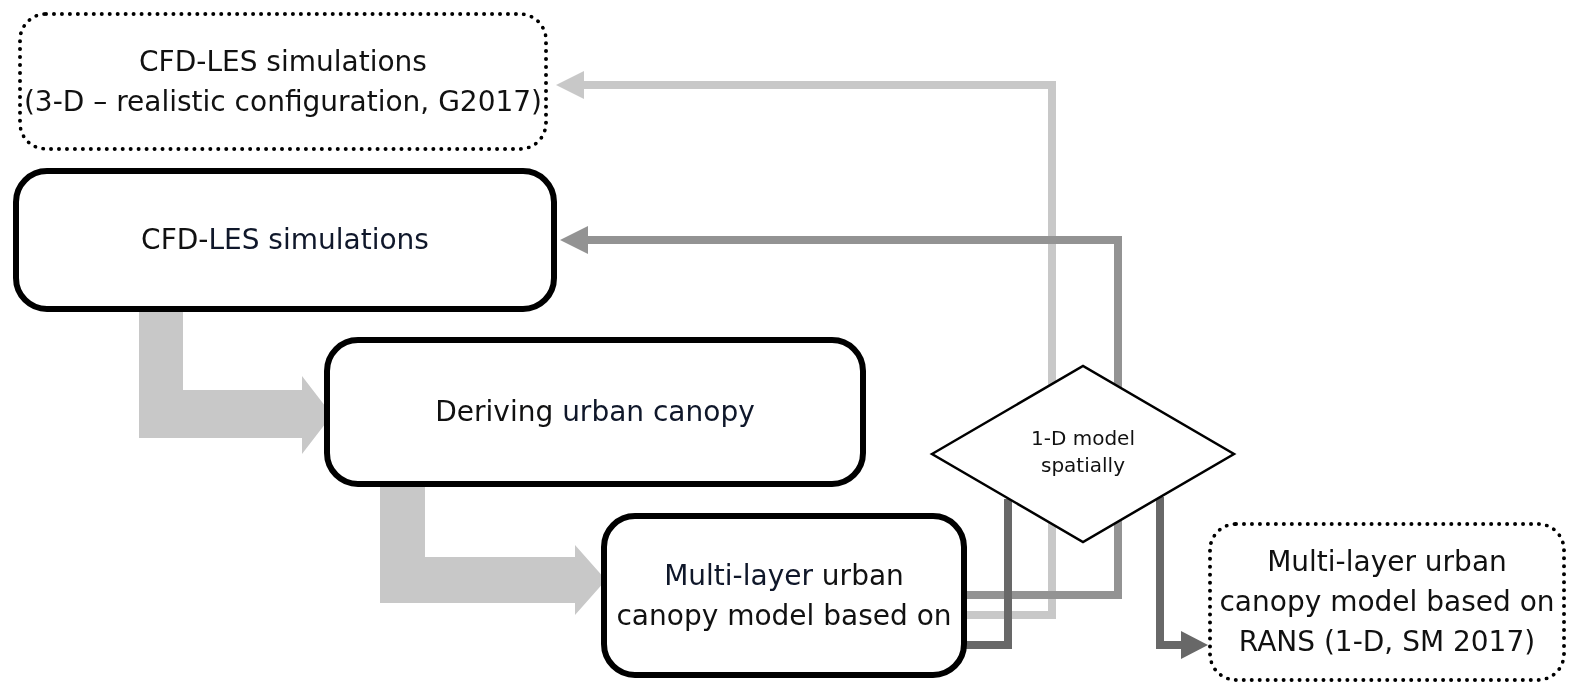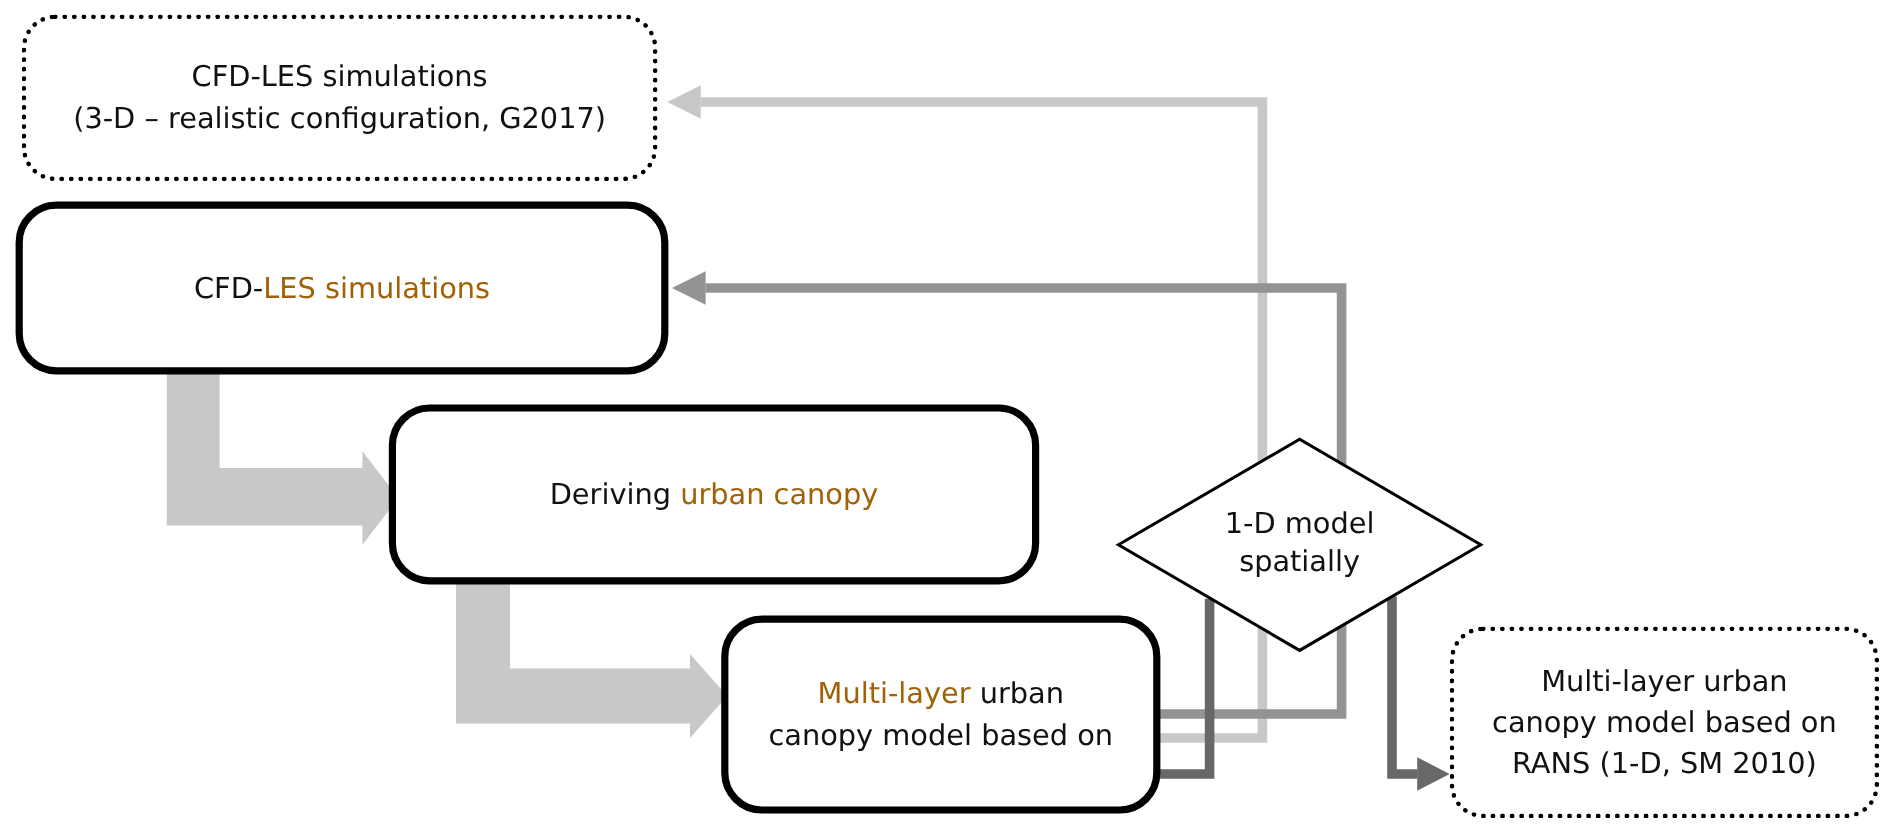--- a/index.html
+++ b/index.html
@@ -3,29 +3,29 @@
 <meta charset="utf-8">
 <style>
   html,body{margin:0;padding:0;background:#fff;}
   .canvas{
     position:relative;width:1581px;height:698px;background:#fff;overflow:hidden;
     font-family:"DejaVu Sans","Liberation Sans",sans-serif;color:#111;
   }
   .layer{position:absolute;left:0;top:0;width:1581px;height:698px;}
   .node{
     position:absolute;display:flex;align-items:center;justify-content:center;
-    text-align:center;background:#fff;font-size:24px;line-height:1.42;z-index:2;
+    text-align:center;background:#fff;font-size:28px;line-height:1.42;z-index:2;
     box-sizing:border-box;
   }
   .solid{border:6px solid #000;border-radius:34px;}
   .dotted{border:4px dotted #000;border-radius:28px;}
-  .red{color:#a16207;}
+  .red{color:#0f172a;}
   .diamond-label{
     position:absolute;z-index:3;display:flex;align-items:center;justify-content:center;
-    text-align:center;font-size:24px;line-height:1.35;background:transparent;
+    text-align:center;font-size:20px;line-height:1.35;background:transparent;
   }
   svg{display:block;}
 </style>
 </head>
 <body>
 
 <div class="canvas">
 
   <svg class="layer" viewBox="0 0 1581 698">
 
@@ -77,17 +77,17 @@
     <div>
       <div><span class="seg">1-D model</span></div>
       <div><span class="seg">spatially</span></div>
     </div>
   </div>
 
   <div class="node dotted" style="left:1208px;top:522px;width:358px;height:160px;">
     <div>
       <div><span class="seg">Multi-layer urban</span></div>
       <div><span class="seg">canopy model based on</span></div>
-      <div><span class="seg">RANS (1-D, SM 2010)</span></div>
+      <div><span class="seg">RANS (1-D, SM 2017)</span></div>
     </div>
   </div>
 
 </div>
 
 </body></html>

